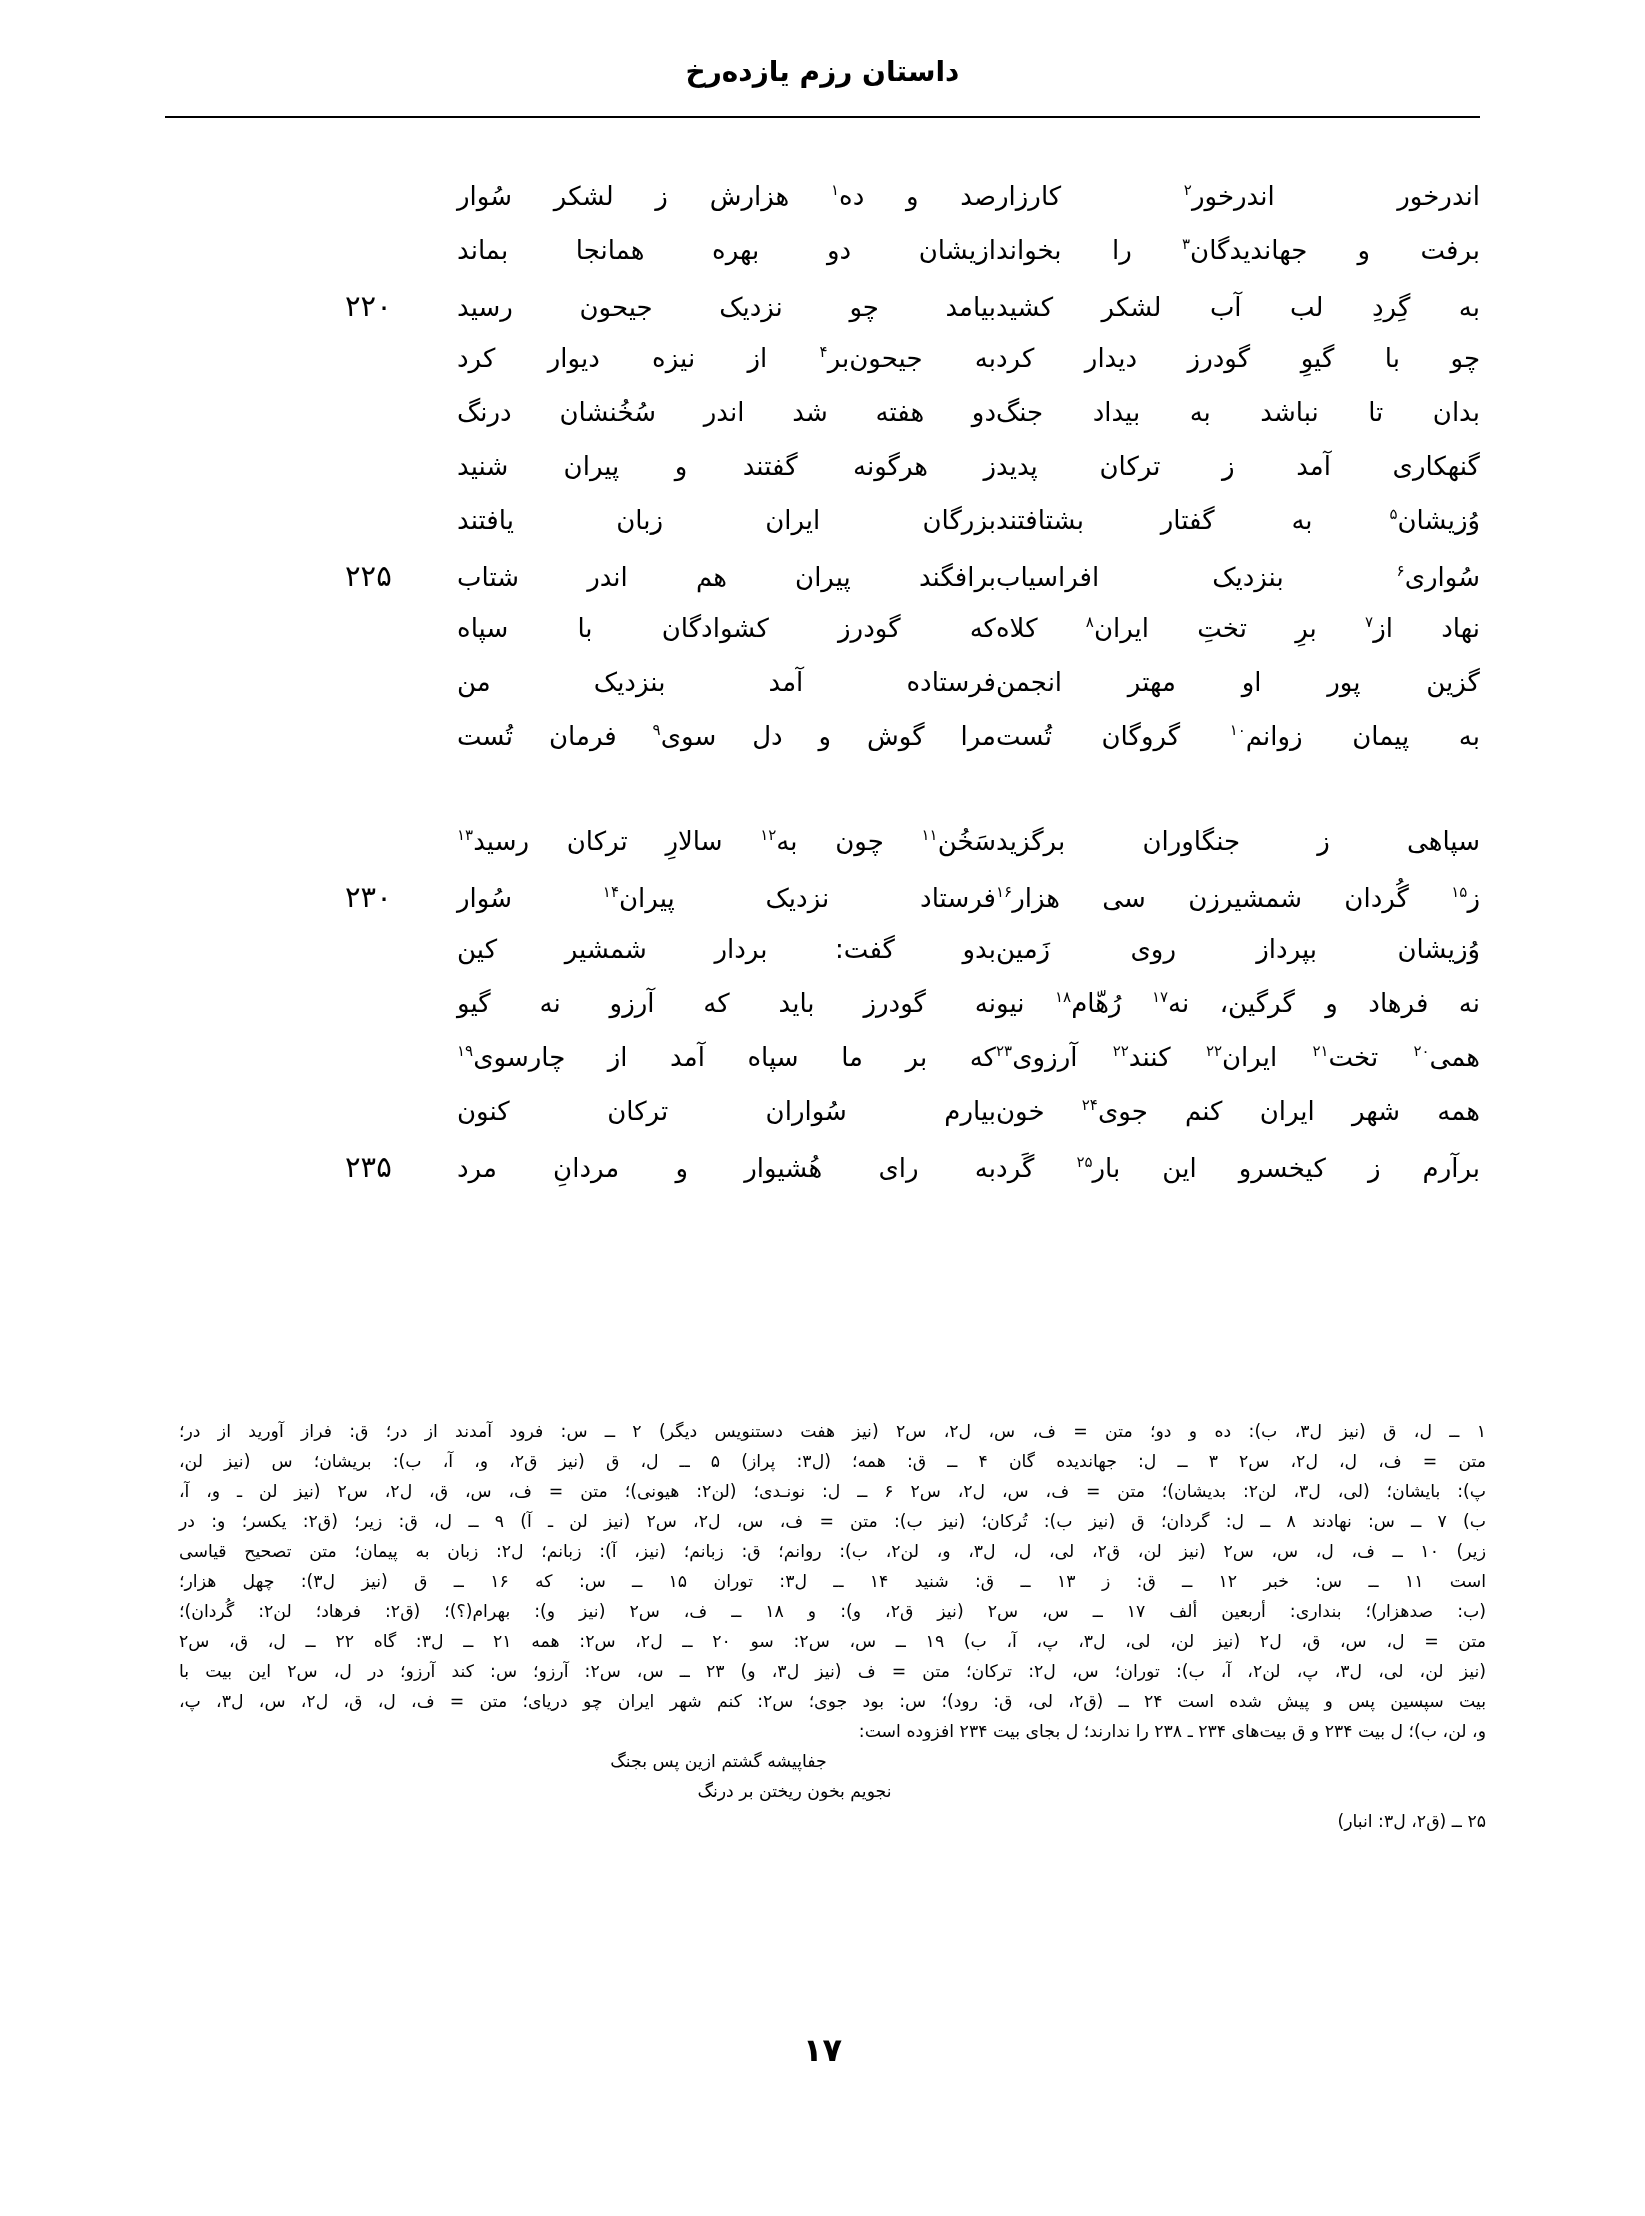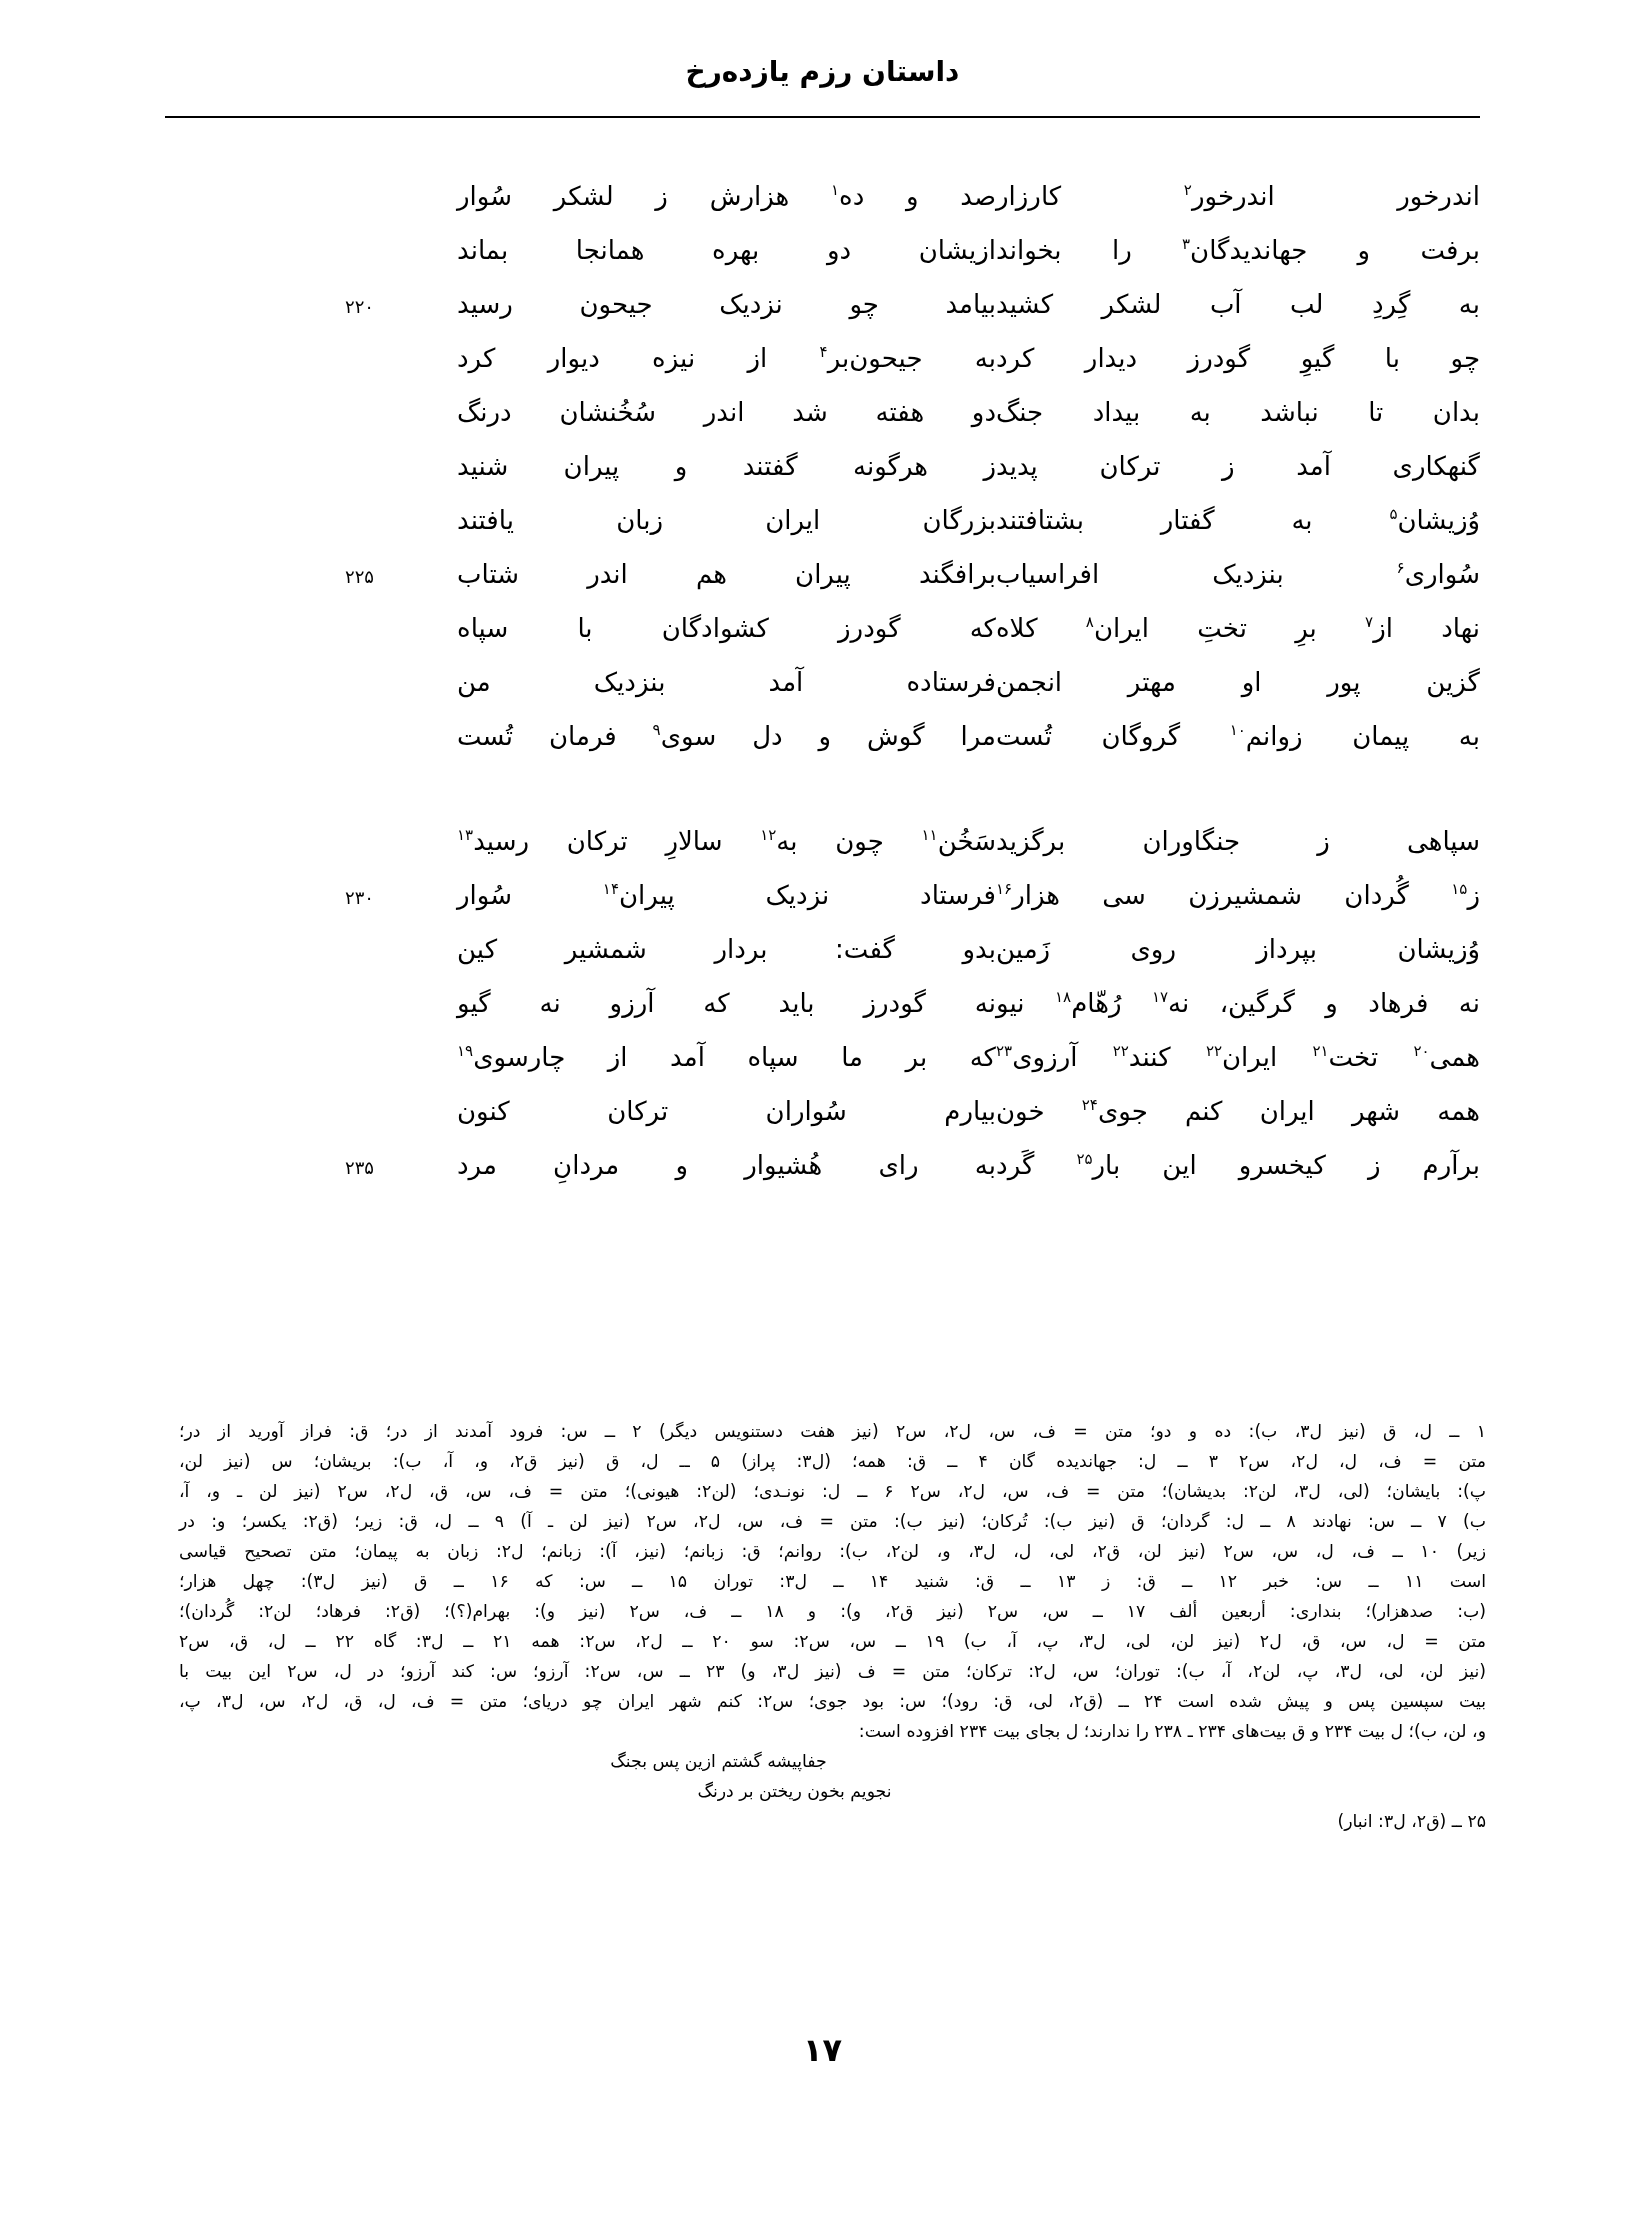--- a/index.html
+++ b/index.html
@@ -56,21 +56,21 @@
   .verse-block { margin-bottom: 51px; }
 
   .verse-line {
     display: flex;
     flex-direction: row;
     align-items: baseline;
     height: 54px;
   }
   .verse-num {
     flex: 0 0 80px;
-    font-size: 18px;
+    font-size: 29px;
     text-align: left;
     padding-left: 5.5px;
     white-space: nowrap;
     direction: rtl;
   }
   .hemistich {
     flex: 0 0 539px;
     font-size: 26px;
     white-space: nowrap;
     display: flex;

